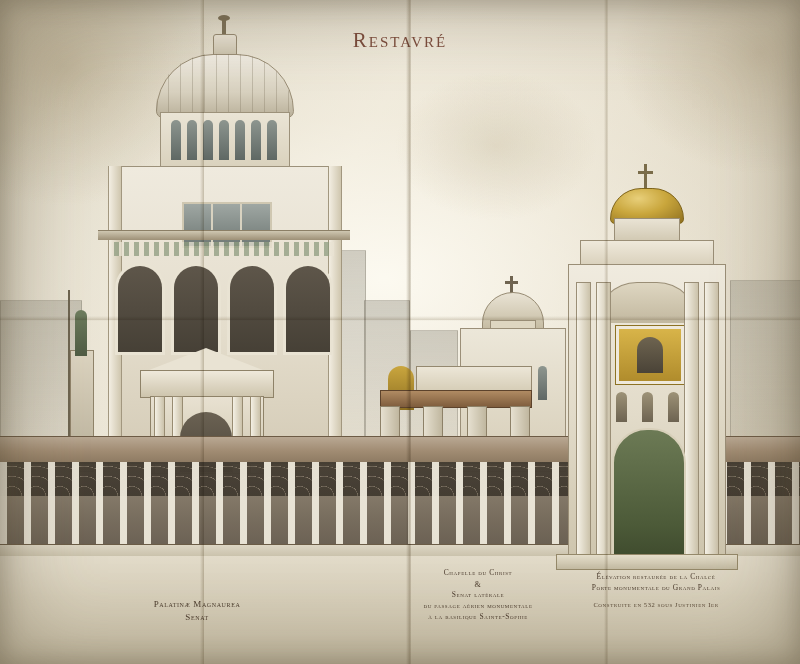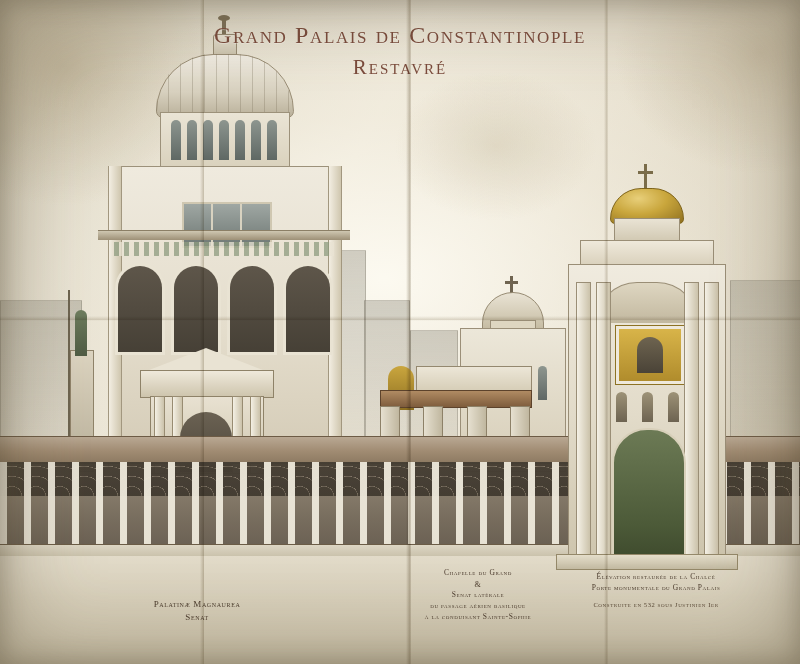--- a/index.html
+++ b/index.html
@@ -528,35 +528,34 @@
       </div>
     <div class="ch-col" style="left:20px;"></div>
     <div class="ch-col" style="left:40px;"></div>
     <div class="ch-col" style="left:128px;"></div>
     <div class="ch-col" style="left:148px;"></div>
     <div class="ch-door"></div>
     <div class="ch-step"></div>
   </div>
 
   <div class="title-block">
-    <div class="title-main">Grand Palais de Constantinople</div>
     <div class="title-sub">Restavré</div>
   </div>
 
   <div class="caption cap-left">
     <span class="cap-line">Palatinæ Magnaurea</span>
     <span class="cap-line">Senat</span>
   </div>
 
   <div class="caption cap-center">
-    <span class="cap-line">Chapelle du Grand</span>
+    <span class="cap-line">Chapelle du Christ</span>
     <span class="cap-amp">&amp;</span>
     <span class="cap-line">Senat latérale</span>
-    <span class="cap-line">du passage aérien basilique</span>
-    <span class="cap-line">à la conduisant Sainte-Sophie</span>
+    <span class="cap-line">du passage aérien monumentale</span>
+    <span class="cap-line">à la basilique Sainte-Sophie</span>
   </div>
 
   <div class="caption cap-right">
     <span class="cap-line">Élévation restaurée de la Chalcé</span>
     <span class="cap-line">Porte monumentale du Grand Palais</span>
     <span class="cap-line credit">Construite en 532 sous Justinien Ier</span>
   </div>
 
   <div class="fold-v1"></div>
   <div class="fold-v2"></div>

